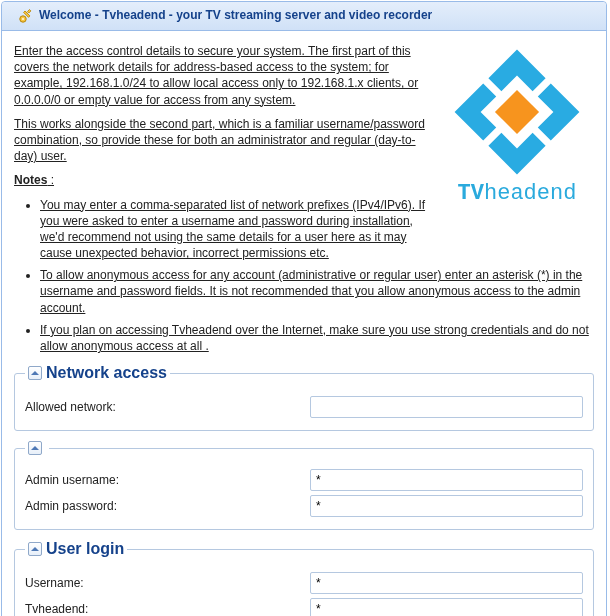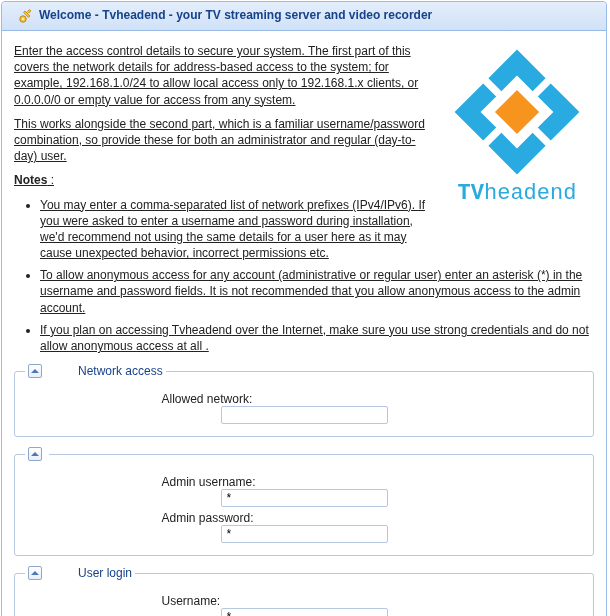--- a/index.html
+++ b/index.html
@@ -79,45 +79,43 @@
   ul.notes li.narrow { max-width: 400px; }
   fieldset {
     border: 1px solid #b5c8e0;
     border-radius: 3px;
     margin: 0 0 10px 0;
     padding: 10px 10px 8px 10px;
     position: relative;
   }
   legend {
     color: #15428b;
-    font-weight: normal;
-    font-size: 12px;
+    font-weight: bold;
+    font-size: 16px;
     padding: 0 3px;
     display: flex;
     align-items: center;
-    gap: 32px;
   }
   .collapse-btn {
     display: inline-flex;
     align-items: center;
     justify-content: center;
     width: 14px;
     height: 14px;
     border: 1px solid #8fa8c9;
     background: linear-gradient(#fff,#e7eff9);
     border-radius: 2px;
     margin-right: 4px;
     cursor: pointer;
   }
   .collapse-btn svg { width: 8px; height: 8px; }
   .form-row {
     display: flex;
     align-items: center;
     margin: 4px 0;
-    flex-direction: column;
   }
   .form-row label {
     width: 285px;
     font-size: 12px;
     color: #222;
     padding-right: 5px;
   }
   .form-row input[type=text],
   .form-row input[type=password] {
     flex: 1;

